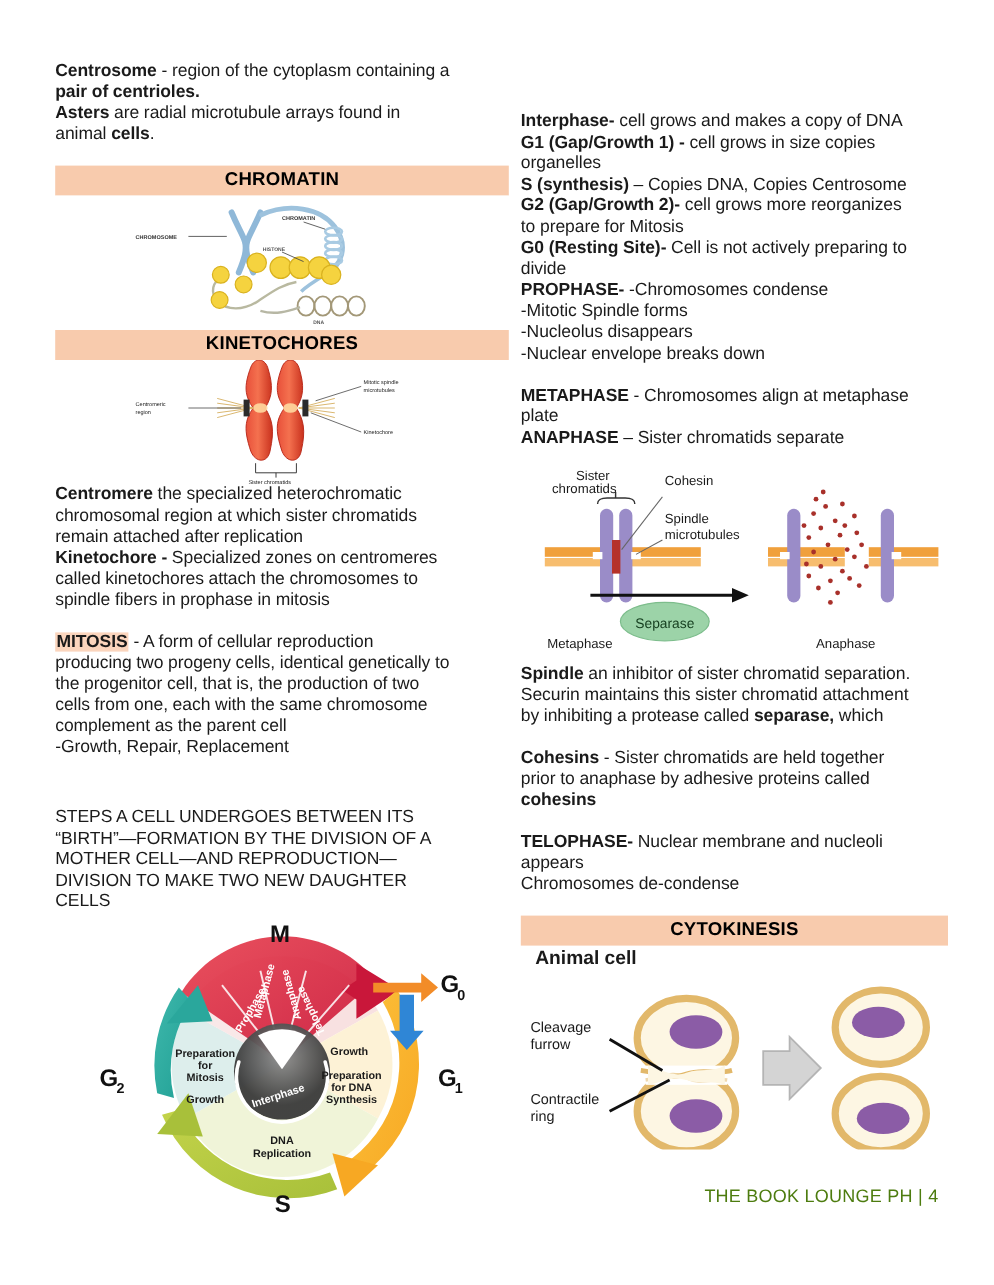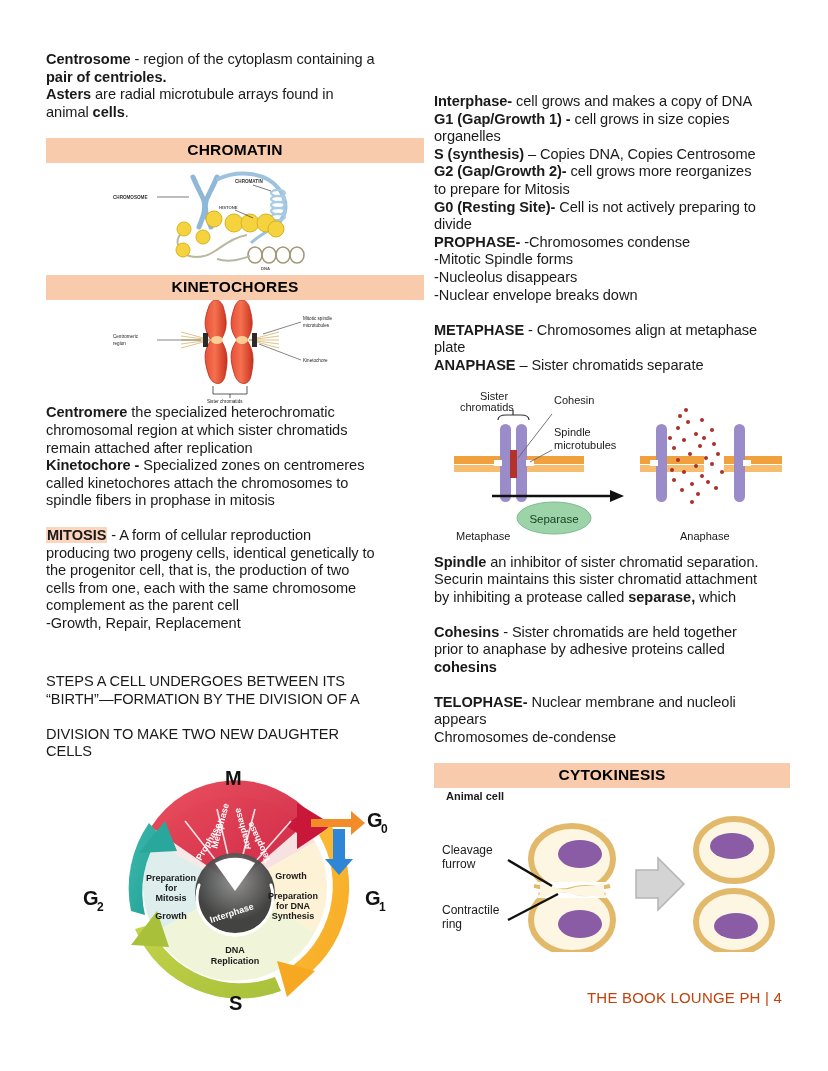--- a/index.html
+++ b/index.html
@@ -77,25 +77,25 @@
 
   
   .fig-cyto { height: 168px; }
   .fig-cyto svg { display:block; margin:0 auto; }
 
   .footer {
     position: absolute;
     right: 46px;
     bottom: 70px;
     font-size: 15px;
-    color: #c2410c;
+    color: #4d7c0f;
     letter-spacing: 0.2px;
   }
   .sub-label {
-    font-size: 11px;
+    font-size: 16px;
     font-weight: bold;
     padding: 2px 0 0 12px;
     color: #1a1a1a;
   }
 </style>
 </head>
 <body>
 
 <div class="page">
 
@@ -236,21 +236,21 @@
       <span>complement as the parent cell</span><br>
       <span>-Growth, Repair, Replacement</span>
     </p>
 
     <div class="gap-lg"></div>
 
     <p class="txt">
       <br>
       <span>STEPS A CELL UNDERGOES BETWEEN ITS</span><br>
       <span>“BIRTH”—FORMATION BY THE DIVISION OF A</span><br>
-      <br>
+      <span>MOTHER CELL—AND REPRODUCTION—</span><br>
       <span>DIVISION TO MAKE TWO NEW DAUGHTER</span><br>
       <span>CELLS</span>
     </p>
 
     <div class="fig fig-cycle">
       <svg width="340" height="250" viewBox="0 0 340 250">
         <defs>
           <linearGradient id="gRed" x1="0" y1="0" x2="1" y2="1">
             <stop offset="0%" stop-color="#e8414f"></stop>
               <stop offset="100%" stop-color="#c9173a"></stop>

